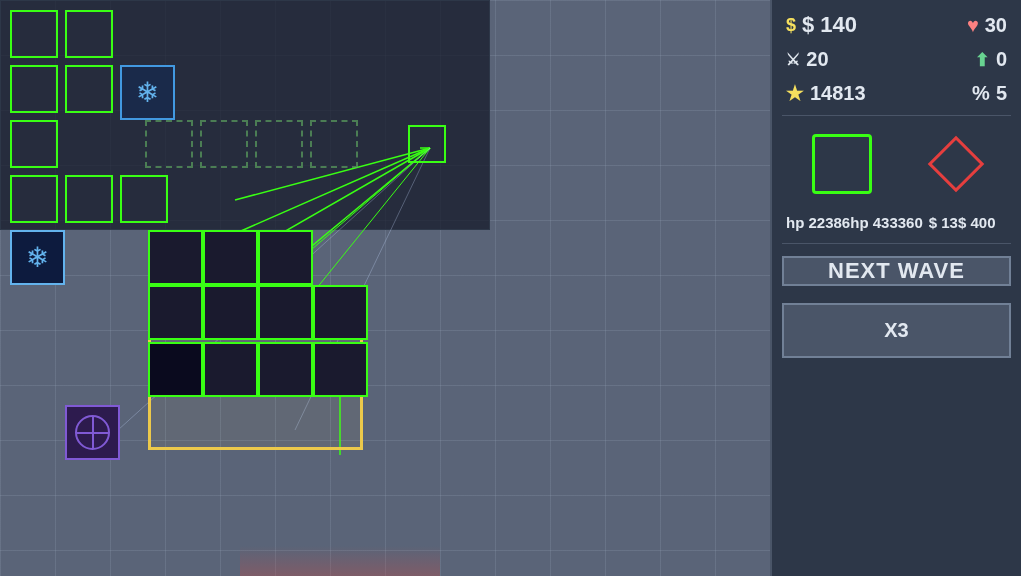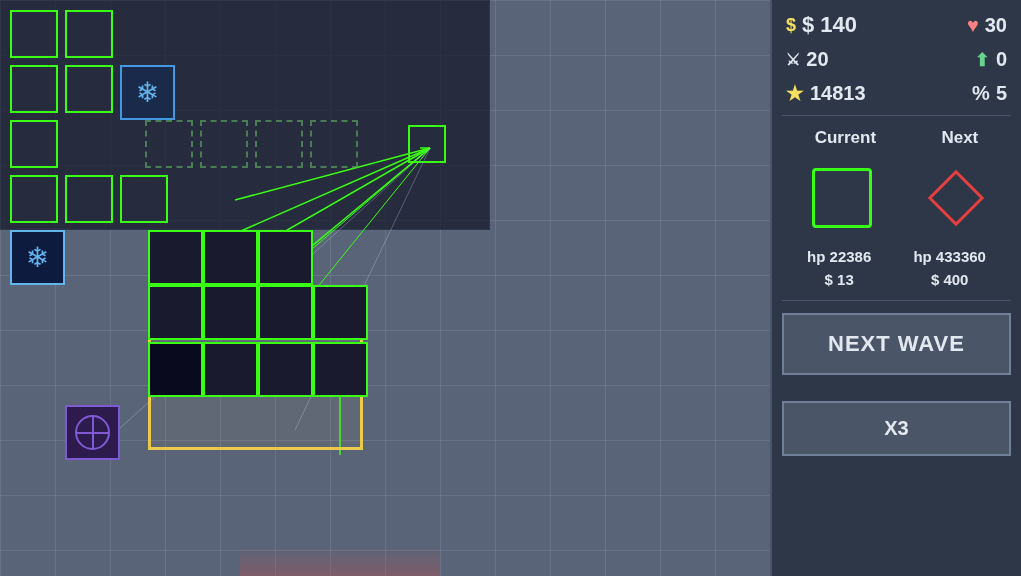--- a/index.html
+++ b/index.html
@@ -100,50 +100,49 @@
 
     .diamond {
       width: 40px;
       height: 40px;
       border: 3px solid #e53e3e;
       transform: rotate(45deg);
     }
 
     .enemy-stats {
       display: flex;
-      flex-direction: column;
+      flex-direction: row;
       gap: 6px;
       padding: 4px;
     }
 
     .enemy-stat-row {
       display: flex;
       justify-content: space-around;
       color: #e2e8f0;
       font-size: 15px;
       font-weight: bold;
     }
 
     .next-wave-btn {
       background: #4a5568;
       border: 2px solid #718096;
       color: #e2e8f0;
       font-size: 22px;
       font-weight: bold;
       font-family: 'Arial', sans-serif;
-      padding: 16px;
       cursor: pointer;
       letter-spacing: 1px;
       text-align: center;
       margin-top: 4px;
     }
 
     .bottom-buttons {
       display: flex;
-      margin-top: 20px;
+      margin-top: 11px;
     }
 
     .bottom-btn {
       flex: 1;
       background: #4a5568;
       border: 2px solid #718096;
       color: #e2e8f0;
       font-size: 20px;
       font-weight: bold;
       font-family: 'Arial', sans-serif;
@@ -402,24 +401,20 @@
       <span>14813</span>
     </div>
     <div class="stat-item">
       <span>%</span>
       <span>5</span>
     </div>
   </div>
 
   <div class="divider"></div>
 
-  <div class="label-row">
-    <span style="color:#e2e8f0; font-size:17px; font-weight:bold;">Current</span>
-    <span style="color:#e2e8f0; font-size:17px; font-weight:bold;">Next</span>
-  </div>
 
   <div class="enemy-display">
 
     <div>
       <div class="enemy-current"></div>
     </div>
 
     <div class="enemy-next">
       <div class="diamond"></div>
     </div>

